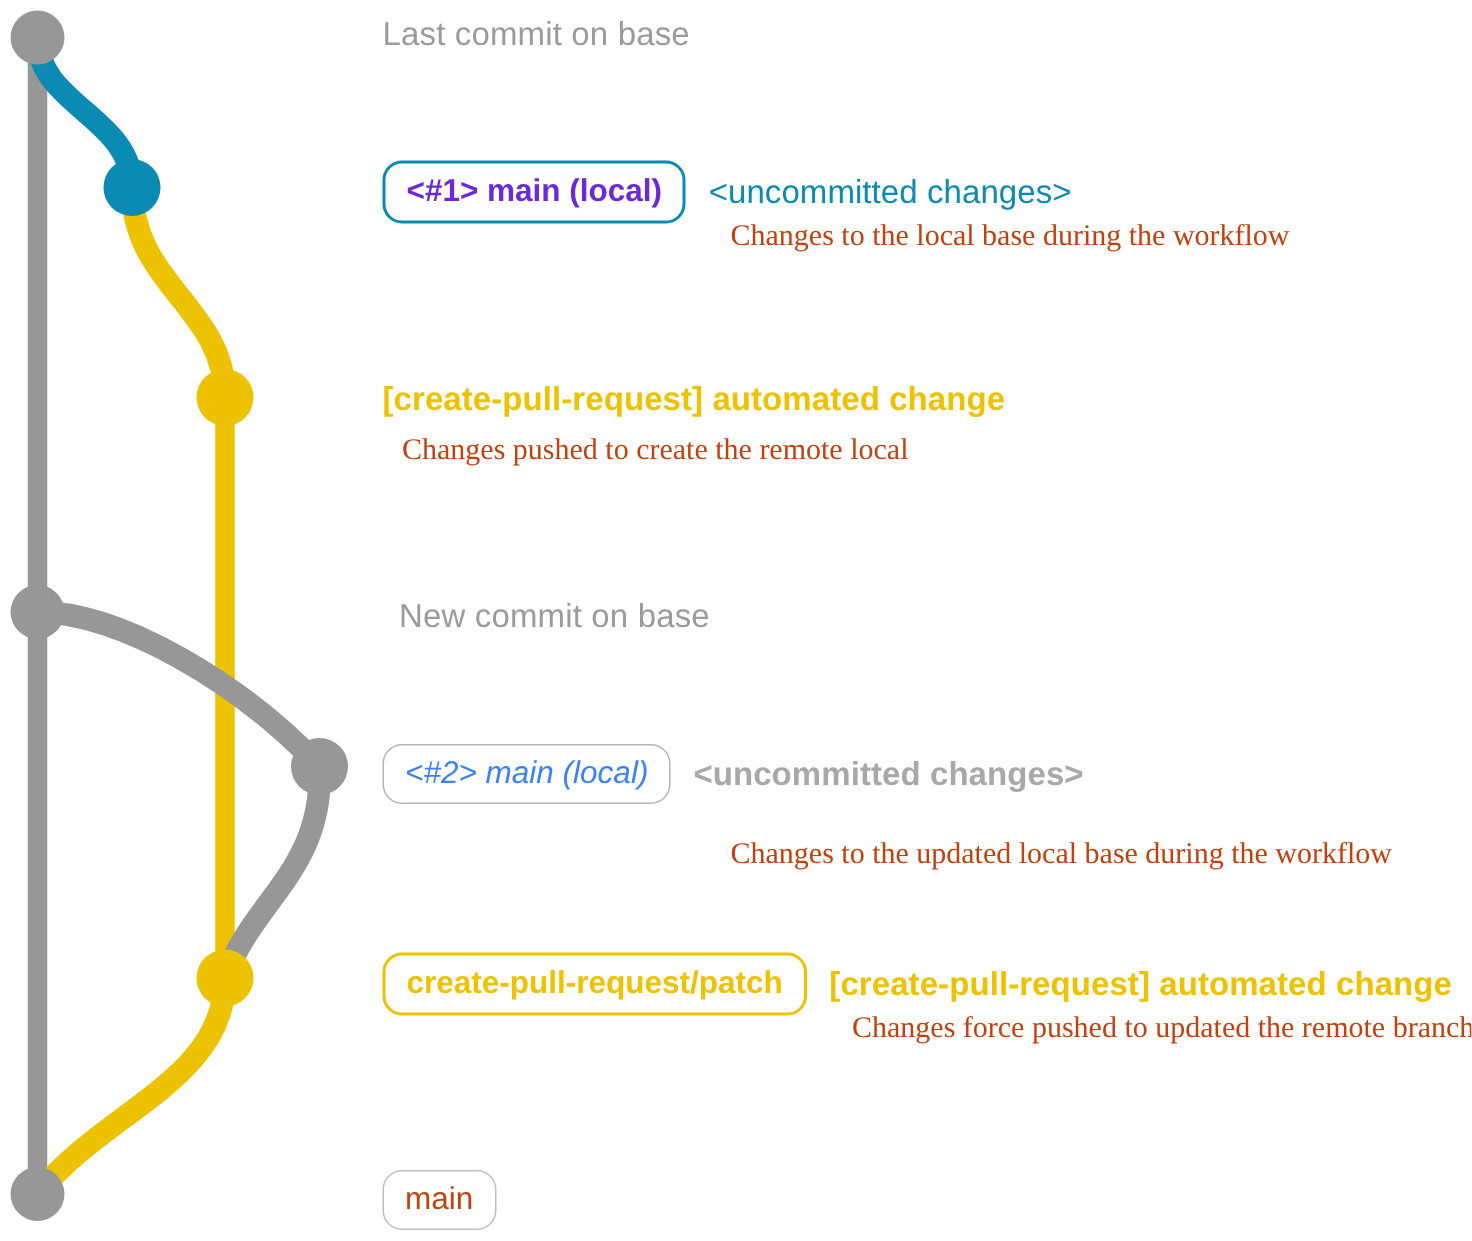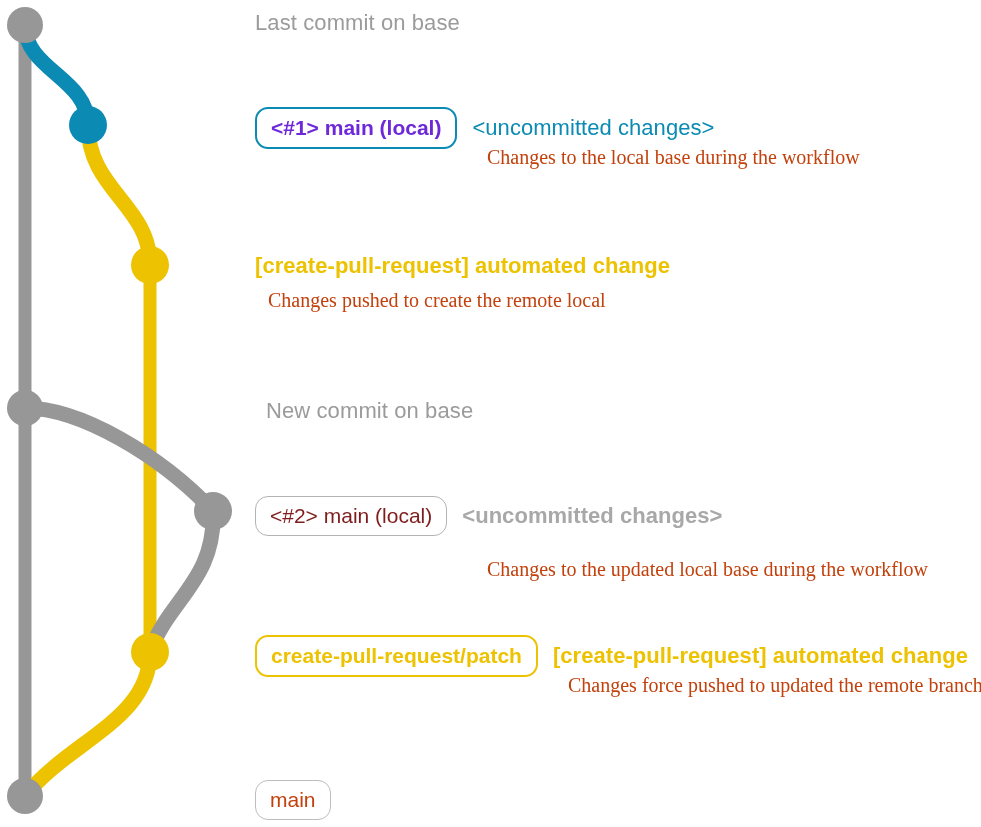--- a/index.html
+++ b/index.html
@@ -115,21 +115,21 @@
   <div class="row-commit" style="left:255px; top:253px;">
     <span class="subject" style="color:#edc200;">[create-pull-request] automated change</span>
   </div>
   <div class="desc" style="left:268px; top:289px;">Changes pushed to create the remote local</div>
 
   <div class="row-commit" style="left:255px; top:398px;margin-left:11px;">
     <span class="heading" style="color:#9b9b9b;">New commit on base</span>
   </div>
 
   <div class="row-commit" style="left:255px; top:496px;">
-    <span class="badge thin" style="color:#7f1d1d; border-color:#b4b4b4;">&lt;#2&gt; main (local)</span>
+    <span class="badge thin" style="color:#3b82f6; border-color:#b4b4b4;font-style:italic;">&lt;#2&gt; main (local)</span>
     <span class="subject" style="color:#a8a8a8;">&lt;uncommitted changes&gt;</span>
   </div>
   <div class="desc" style="left:487px; top:534px;margin-top:24px;">Changes to the updated local base during the workflow</div>
 
   <div class="row-commit" style="left:255px; top:635px;">
     <span class="badge" style="color:#edc200; border-color:#edc200;">create-pull-request/patch</span>
     <span class="subject" style="color:#edc200;">[create-pull-request] automated change</span>
   </div>
   <div class="desc" style="left:568px; top:674px;">Changes force pushed to updated the remote branch</div>
 

